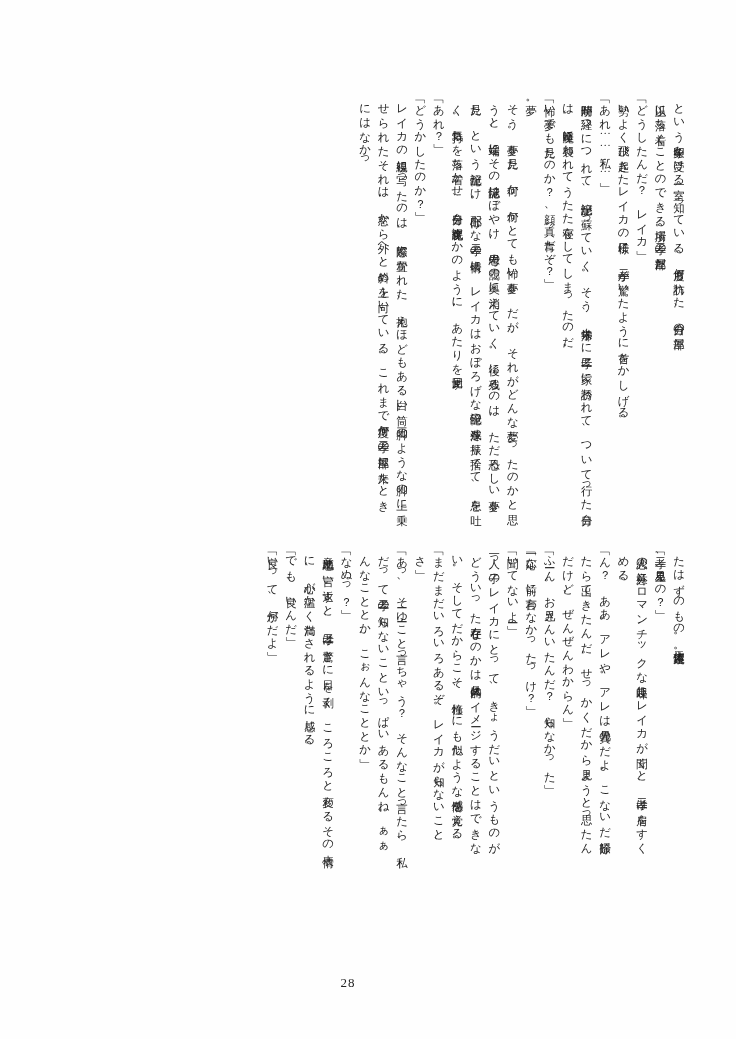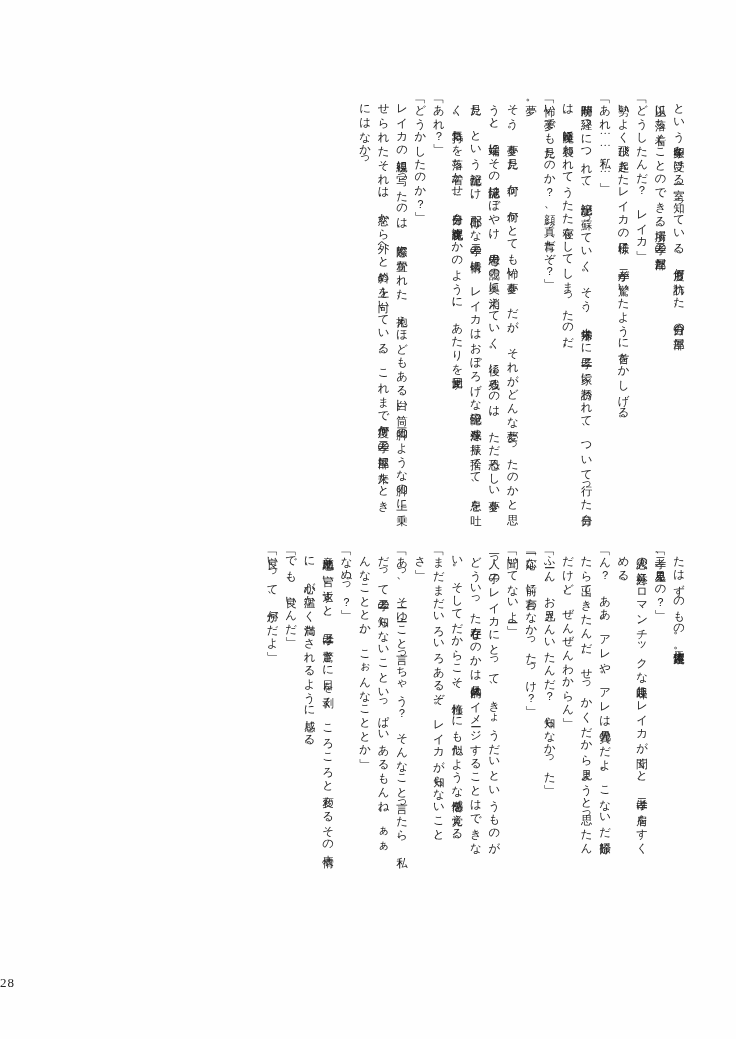--- a/index.html
+++ b/index.html
@@ -53,20 +53,21 @@
     right: 48px;
     height: 300px;
     width: 562px;
   }
 
   .page-number {
     position: absolute;
     bottom: 48px;
     left: 0;
     width: 696px;
+    text-align: center;
     font-size: 13px;
     font-family: "Liberation Serif", "DejaVu Serif", serif;
     color: #222;
     letter-spacing: 1px;
   }
 </style>
 </head>
 <body>
 
 <div class="page">

